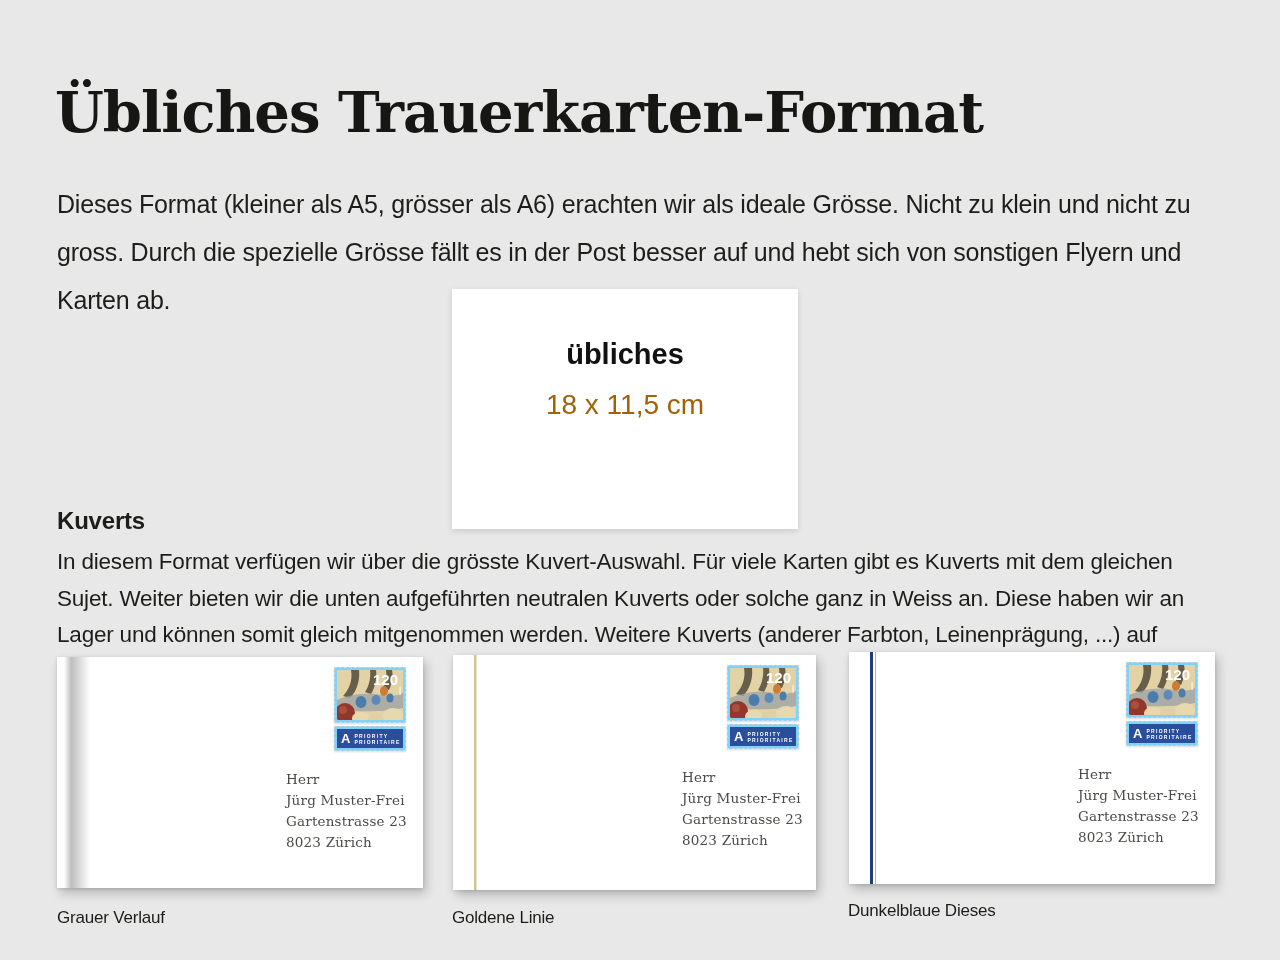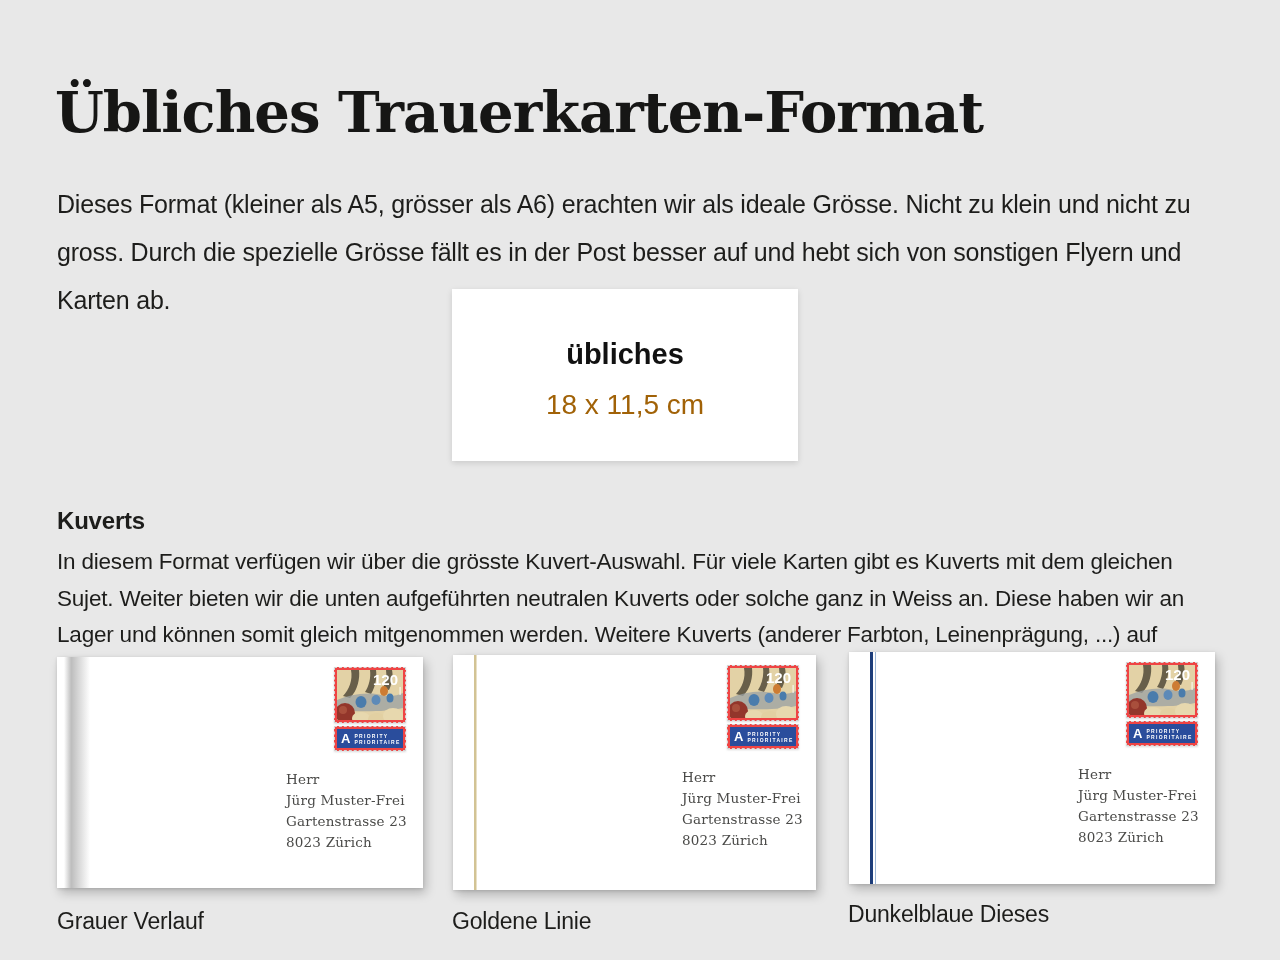--- a/index.html
+++ b/index.html
@@ -28,21 +28,21 @@
     left:57px;top:470px;
     font-size:24px;font-weight:700;letter-spacing:-0.2px;
   }
   .kuverts-p{
     left:57px;top:507px;width:1168px;
     font-size:22.5px;line-height:36.5px;letter-spacing:-0.2px;
   }
 
   
   .format-card{
-    left:452px;top:252px;width:346px;height:172px;
+    left:452px;top:252px;width:346px;height:240px;
     background:#ffffff;
     box-shadow:0 2px 6px rgba(0,0,0,0.13);
     text-align:center;box-sizing:border-box;padding-top:44px;
   }
   .fc-line{font-size:29px;font-weight:700;line-height:43px;color:#111;}
   .fc-size{font-size:28px;font-weight:400;line-height:34px;margin-top:12px;color:#a16207;}
 
   
   .env{
     position:absolute;background:#ffffff;
@@ -65,21 +65,21 @@
     background:#1d3d7a;
   }
   .accent-blue-light{
     position:absolute;left:26px;top:0;width:1px;height:100%;
     background:#9cb6d4;
   }
 
   
   .stamp{position:absolute;top:10px;right:17px;width:72px;}
   .stamp-frame{
-    background:#ef4444;padding:3px;
+    background:#7dd3fc;padding:3px;
     outline:1px dashed #d4d4d4;outline-offset:-1px;
     box-shadow:0 1px 2px rgba(0,0,0,0.15);
     font-size:0;line-height:0;
   }
   .stamp-frame + .stamp-frame{margin-top:3px;}
   .priority{
     width:66px;height:19px;background:#2a4d9c;
     display:flex;align-items:center;gap:4px;
     padding:0 4px;box-sizing:border-box;
   }
@@ -92,21 +92,21 @@
 
   
   .addr{
     position:absolute;left:229px;top:112px;
     font-family:"DejaVu Serif",serif;
     font-size:13.5px;line-height:21px;color:#4a4a48;letter-spacing:0.2px;
   }
   .addr div{white-space:nowrap;}
 
   
-  .caption{position:absolute;font-size:23px;letter-spacing:-0.2px;color:#1d1d1b;}
+  .caption{position:absolute;font-size:17px;letter-spacing:-0.2px;color:#1d1d1b;}
   .cap-1{left:57px;top:908px;}
   .cap-2{left:452px;top:908px;}
   .cap-3{left:848px;top:901px;}
 </style>
 </head>
 <body>
 
 <h1 class="abs page-title">Übliches Trauerkarten-Format</h1>
 
 <p class="abs intro">Dieses Format (kleiner als A5, grösser als A6) erachten wir als ideale Grösse. Nicht zu klein und nicht zu gross. Durch die spezielle Grösse fällt es in der Post besser auf und hebt sich von sonstigen Flyern und Karten ab.</p>

